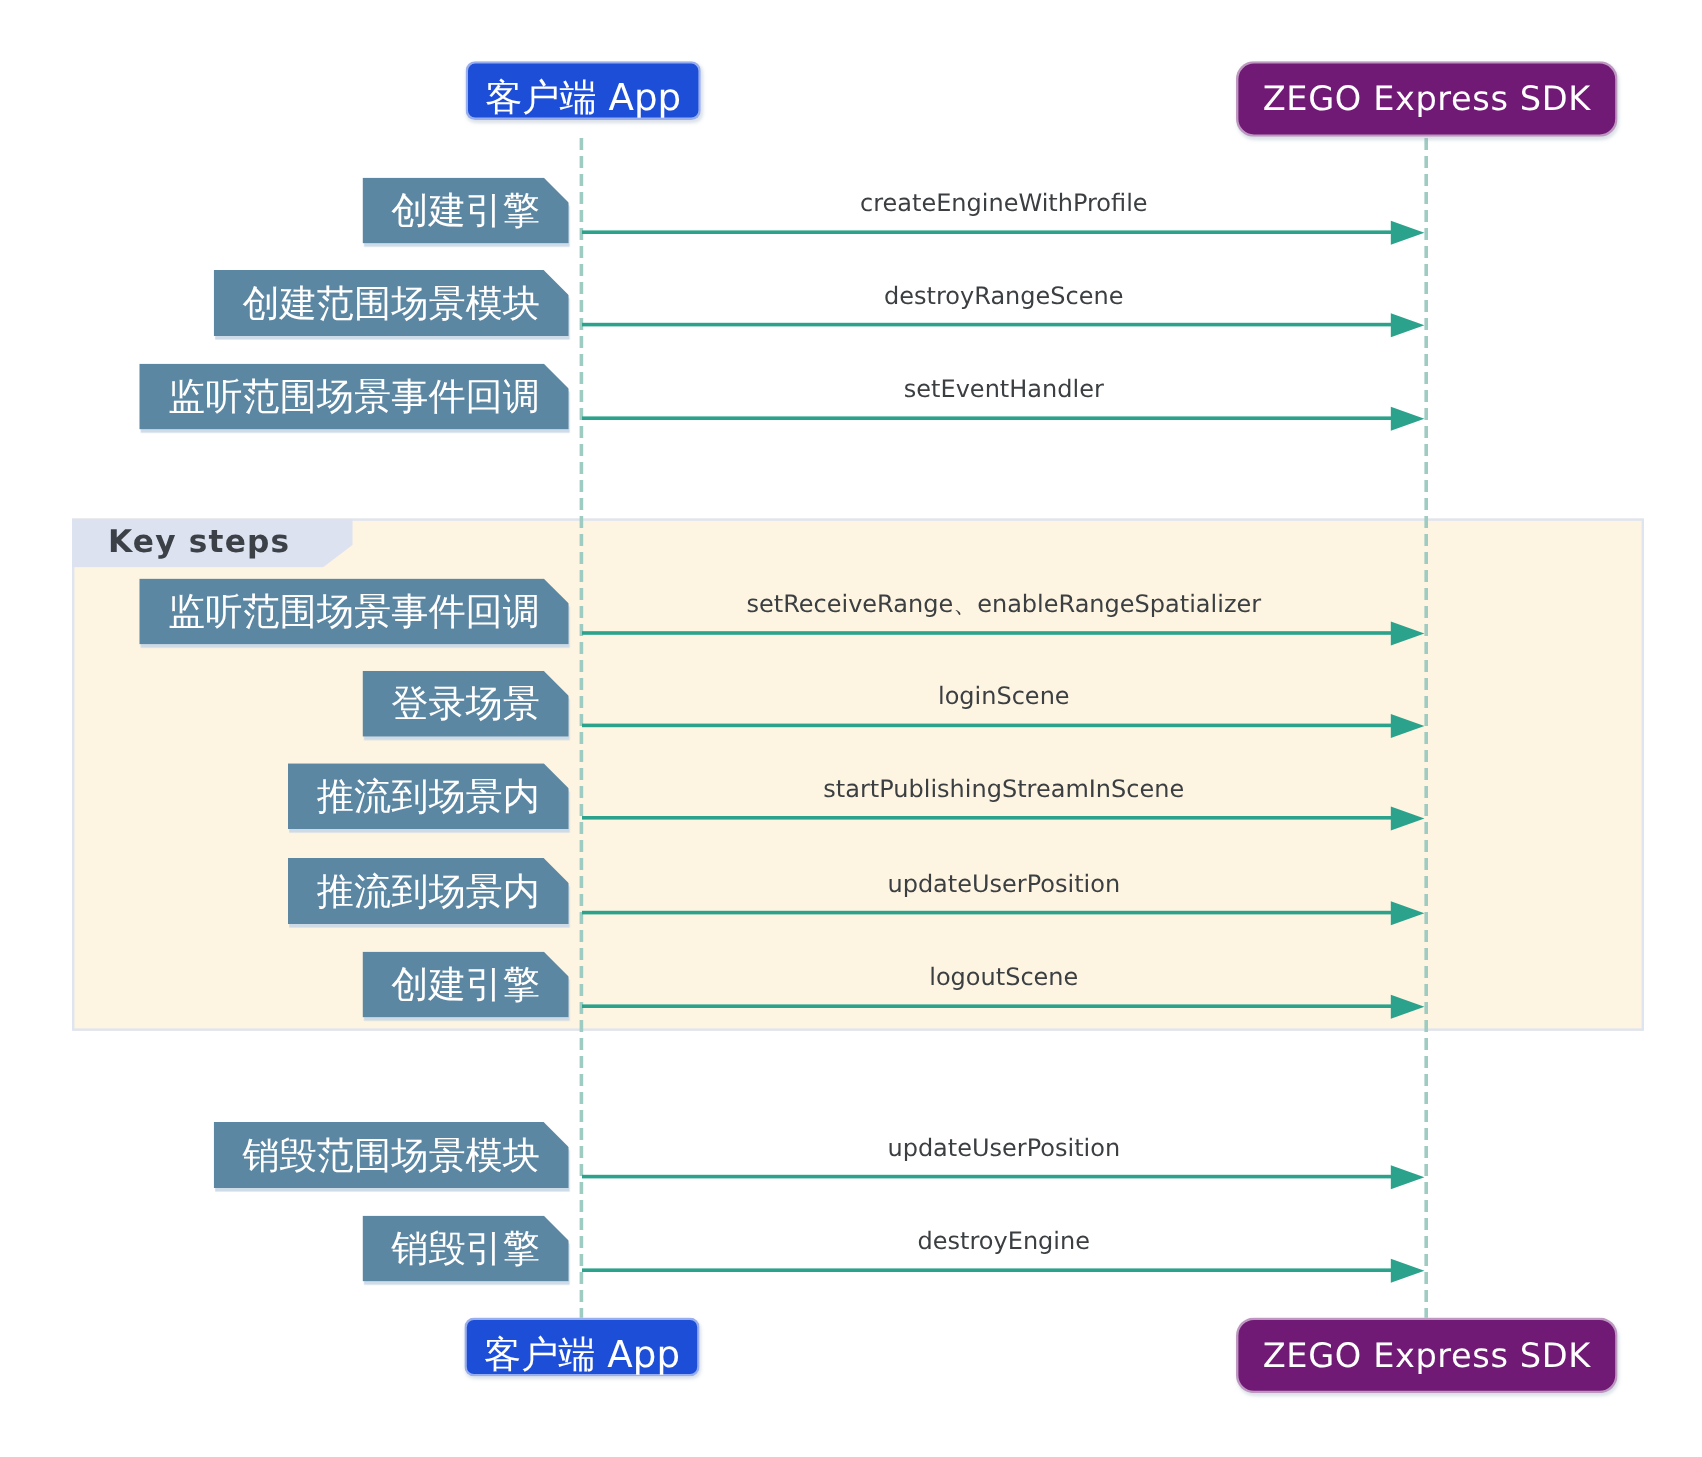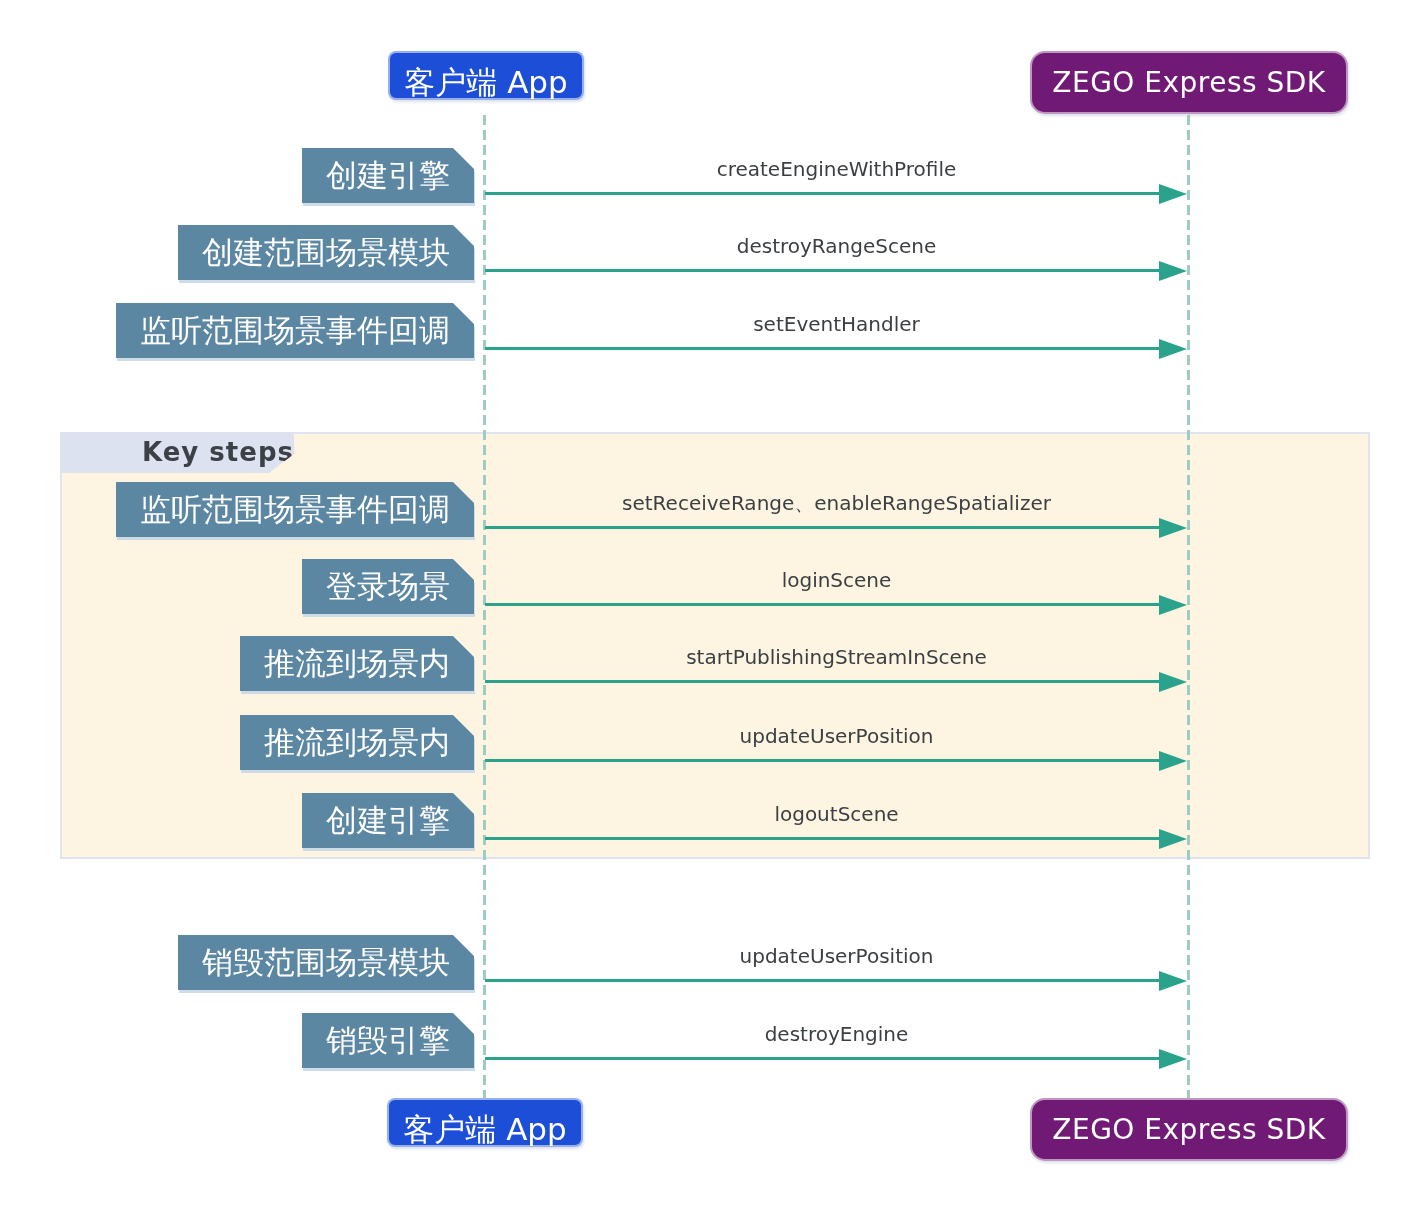--- a/index.html
+++ b/index.html
@@ -22,21 +22,20 @@
     position:absolute;left:60px;top:432px;
     width:234px;height:41px;
     background:#dde2f1;
     clip-path:polygon(0 0,100% 0,100% calc(100% - 19px),calc(100% - 25px) 100%,0 100%);
     color:#3c4148;
     font-size:26px;font-weight:bold;
     line-height:41px;
     padding-left:30px;
     box-sizing:border-box;
     letter-spacing:1px;
-    text-align:right;
   }
   
   .lifeline{
     position:absolute;top:115px;height:984px;width:3px;
     background:repeating-linear-gradient(to bottom,#9fccc2 0 10px,transparent 10px 15px);
   }
   
   .participant{
     position:absolute;
     box-sizing:border-box;

